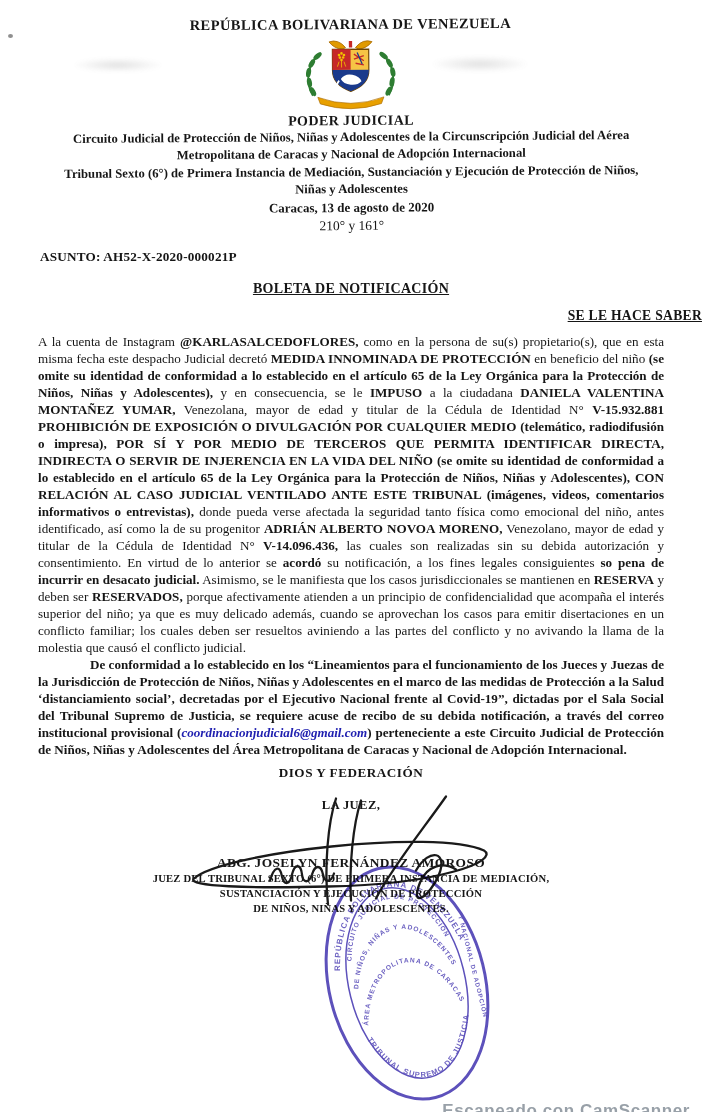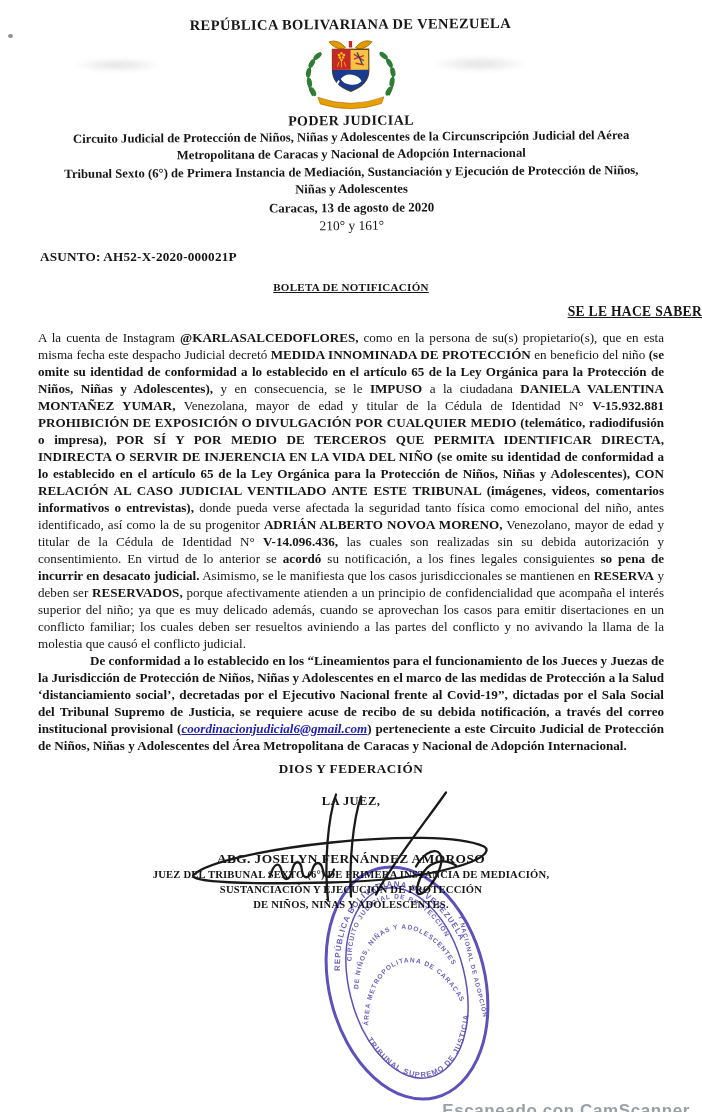--- a/index.html
+++ b/index.html
@@ -17,30 +17,30 @@
   
   .header{text-align:center;padding-top:16px;transform:rotate(-0.4deg);}
   .country-title{font-weight:bold;font-size:14.5px;letter-spacing:.4px;}
   .arms-wrap{margin:3px auto 0;width:118px;height:76px;}
   .poder{font-weight:bold;font-size:14px;margin-top:1px;letter-spacing:.4px;}
   .court-line{font-weight:bold;font-size:12.7px;line-height:17.4px;}
   .date-line{font-weight:bold;font-size:13px;margin-top:1px;}
   .ann-line{font-size:13.5px;margin-top:2px;}
   
   .asunto{margin:15px 0 16px 40px;font-weight:bold;font-size:13.2px;letter-spacing:.2px;}
-  .doc-title{text-align:center;font-weight:bold;font-size:11px;margin-top:9px;letter-spacing:.3px;}
+  .doc-title{text-align:center;font-weight:bold;font-size:14px;margin-top:9px;letter-spacing:.3px;}
   .doc-title span{text-decoration:underline;}
   .doc-subtitle{text-align:right;font-weight:bold;font-size:13.6px;margin-top:11px;letter-spacing:.3px;}
   .doc-subtitle span{text-decoration:underline;}
   
   .body-text{margin:9px 38px 0 38px;font-size:13.1px;line-height:17px;text-align:justify;}
   .body-text p{margin:0;}
   .body-text p.indent{text-indent:52px;}
   .b{font-weight:bold;}
-  .email-link{color:var(--email);font-style:italic;font-weight:bold;text-decoration:underline;cursor:pointer;}
+  .email-link{color:var(--email);font-style:italic;font-weight:bold;cursor:pointer;}
   
   .sig-block{position:relative;text-align:center;margin-top:7px;z-index:1;}
   .sig-line1{font-weight:bold;font-size:13.2px;letter-spacing:.5px;}
   .sig-line2{font-weight:bold;font-size:12.6px;margin-top:17px;letter-spacing:.4px;}
   .sig-name{font-weight:bold;font-size:13.4px;margin-top:42px;letter-spacing:.4px;}
   .sig-title{font-weight:bold;font-size:10.6px;line-height:15px;letter-spacing:.2px;}
   .sig-svg{position:absolute;left:178px;top:12px;z-index:2;pointer-events:none;}
   
   .stamp{position:absolute;left:322px;top:858px;z-index:3;transform:rotate(-14deg);
          mix-blend-mode:multiply;opacity:.92;pointer-events:none;}

